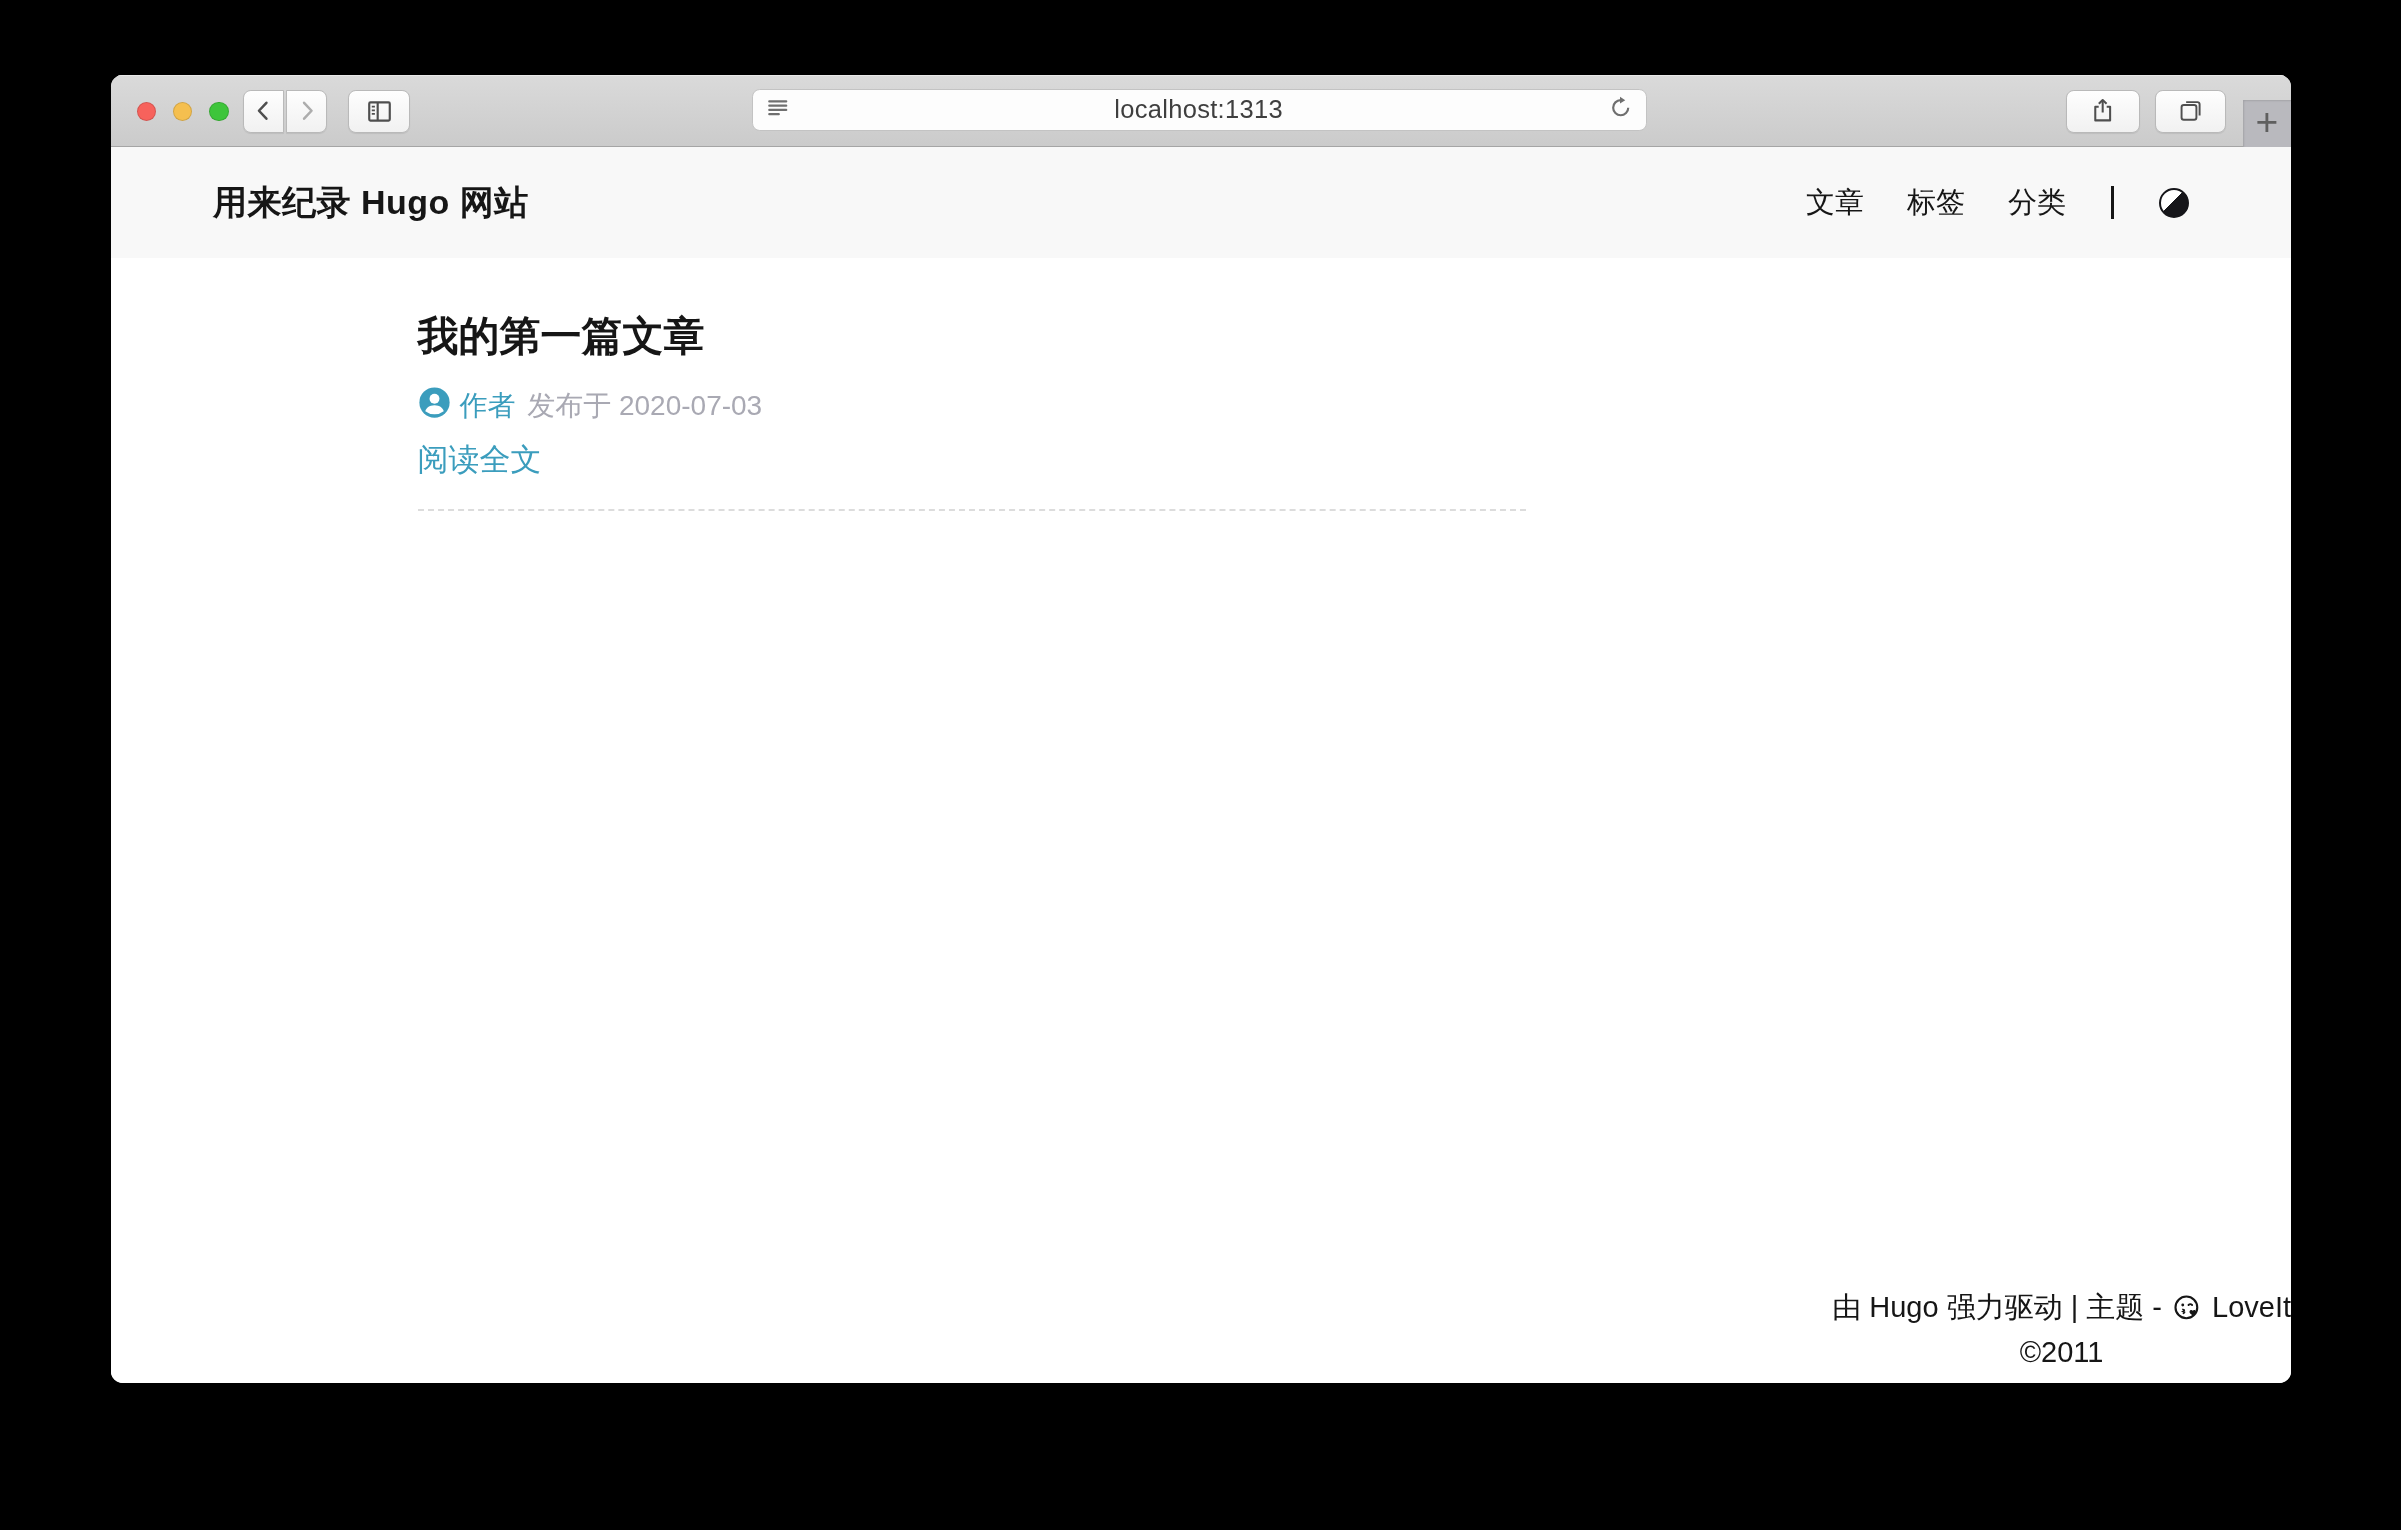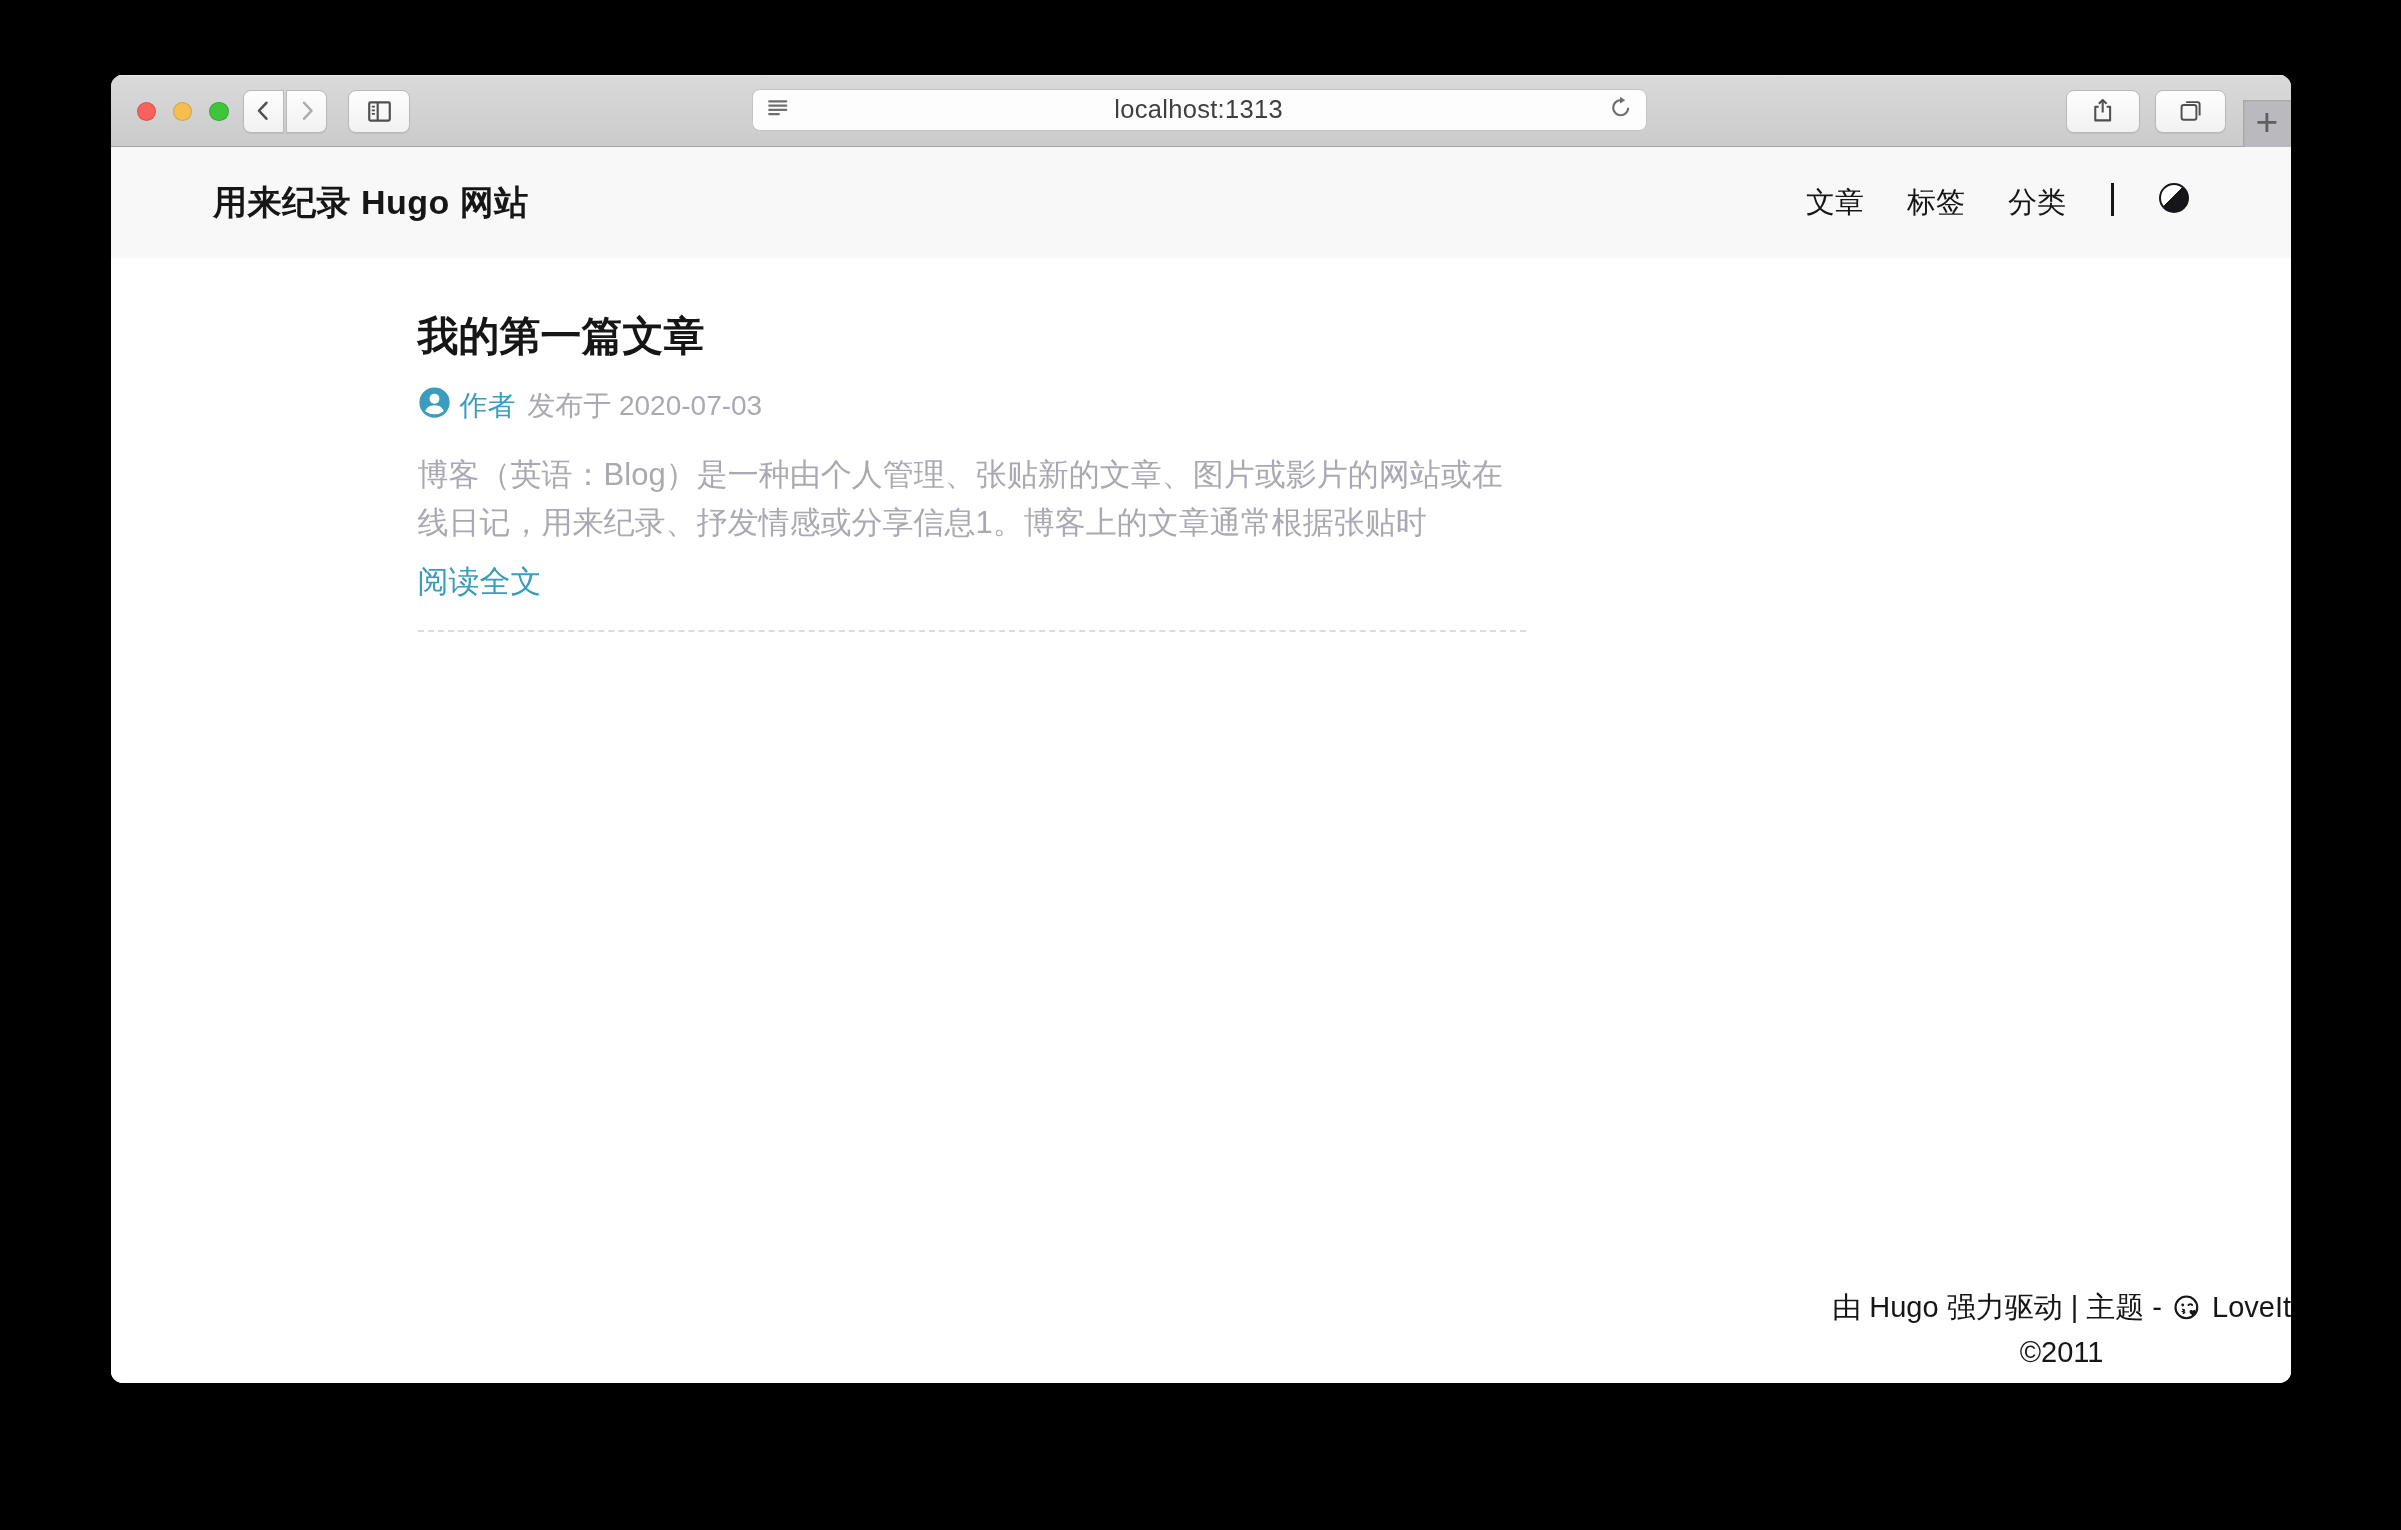--- a/index.html
+++ b/index.html
@@ -53,21 +53,21 @@
   }
   .newtab span { font-size:39px; font-weight:300; color:#5f5f5f; line-height:1; margin-top:-3.9px; }
 
   
   .site-header {
     height:111px; flex:0 0 111px; background:#f8f8f8;
     display:flex; align-items:center; justify-content:space-between;
     padding:0 102px;
   }
   .site-title { font-size:34px; font-weight:700; color:#161616; letter-spacing:0.5px; }
-  .nav { display:flex; gap:43px; }
+  .nav { display:flex; align-items:center; gap:43px; }
   .nav-item { font-size:29px; color:#161616; cursor:pointer; }
   .nav-sep { width:2.9px; height:33px; background:#161616; margin:0 2px; }
   .theme-toggle {
     width:30px; height:30px; border-radius:50%;
     border:2.9px solid #16161a;
     background:linear-gradient(135deg,#ffffff 46%,#16161a 46%);
     cursor:pointer;
   }
 
   
@@ -188,21 +188,20 @@
           <svg width="33" height="33" viewBox="0 0 24 24">
             <circle cx="12" cy="12" r="11" fill="#3b9dbd"></circle>
             <circle cx="12" cy="9.3" r="3.6" fill="#fff"></circle>
             <path d="M12 14 c-3.9 0 -6.1 2.1 -6.7 4.3 a11 11 0 0 0 13.4 0 C18.1 16.1 15.9 14 12 14 z" fill="#fff"></path>
           </svg>
         </span>
         <span class="author">作者</span>
         <span class="published">发布于 2020-07-03</span>
       </div>
 
-      <div class="post-summary">博客（英语：Blog）是一种由个人管理、张贴新的文章、图片或影片的网站或在线日记，用来纪录、抒发情感或分享信息1。博客上的文章通常根据张贴时</div>
 
       <span class="read-more">阅读全文</span>
 
       <div class="post-divider"></div>
     </div>
 
     <div class="page-footer">
       <div class="footer-line1">
         <span>由 Hugo 强力驱动 | 主题 -</span>
         <span class="kiss-icon">

